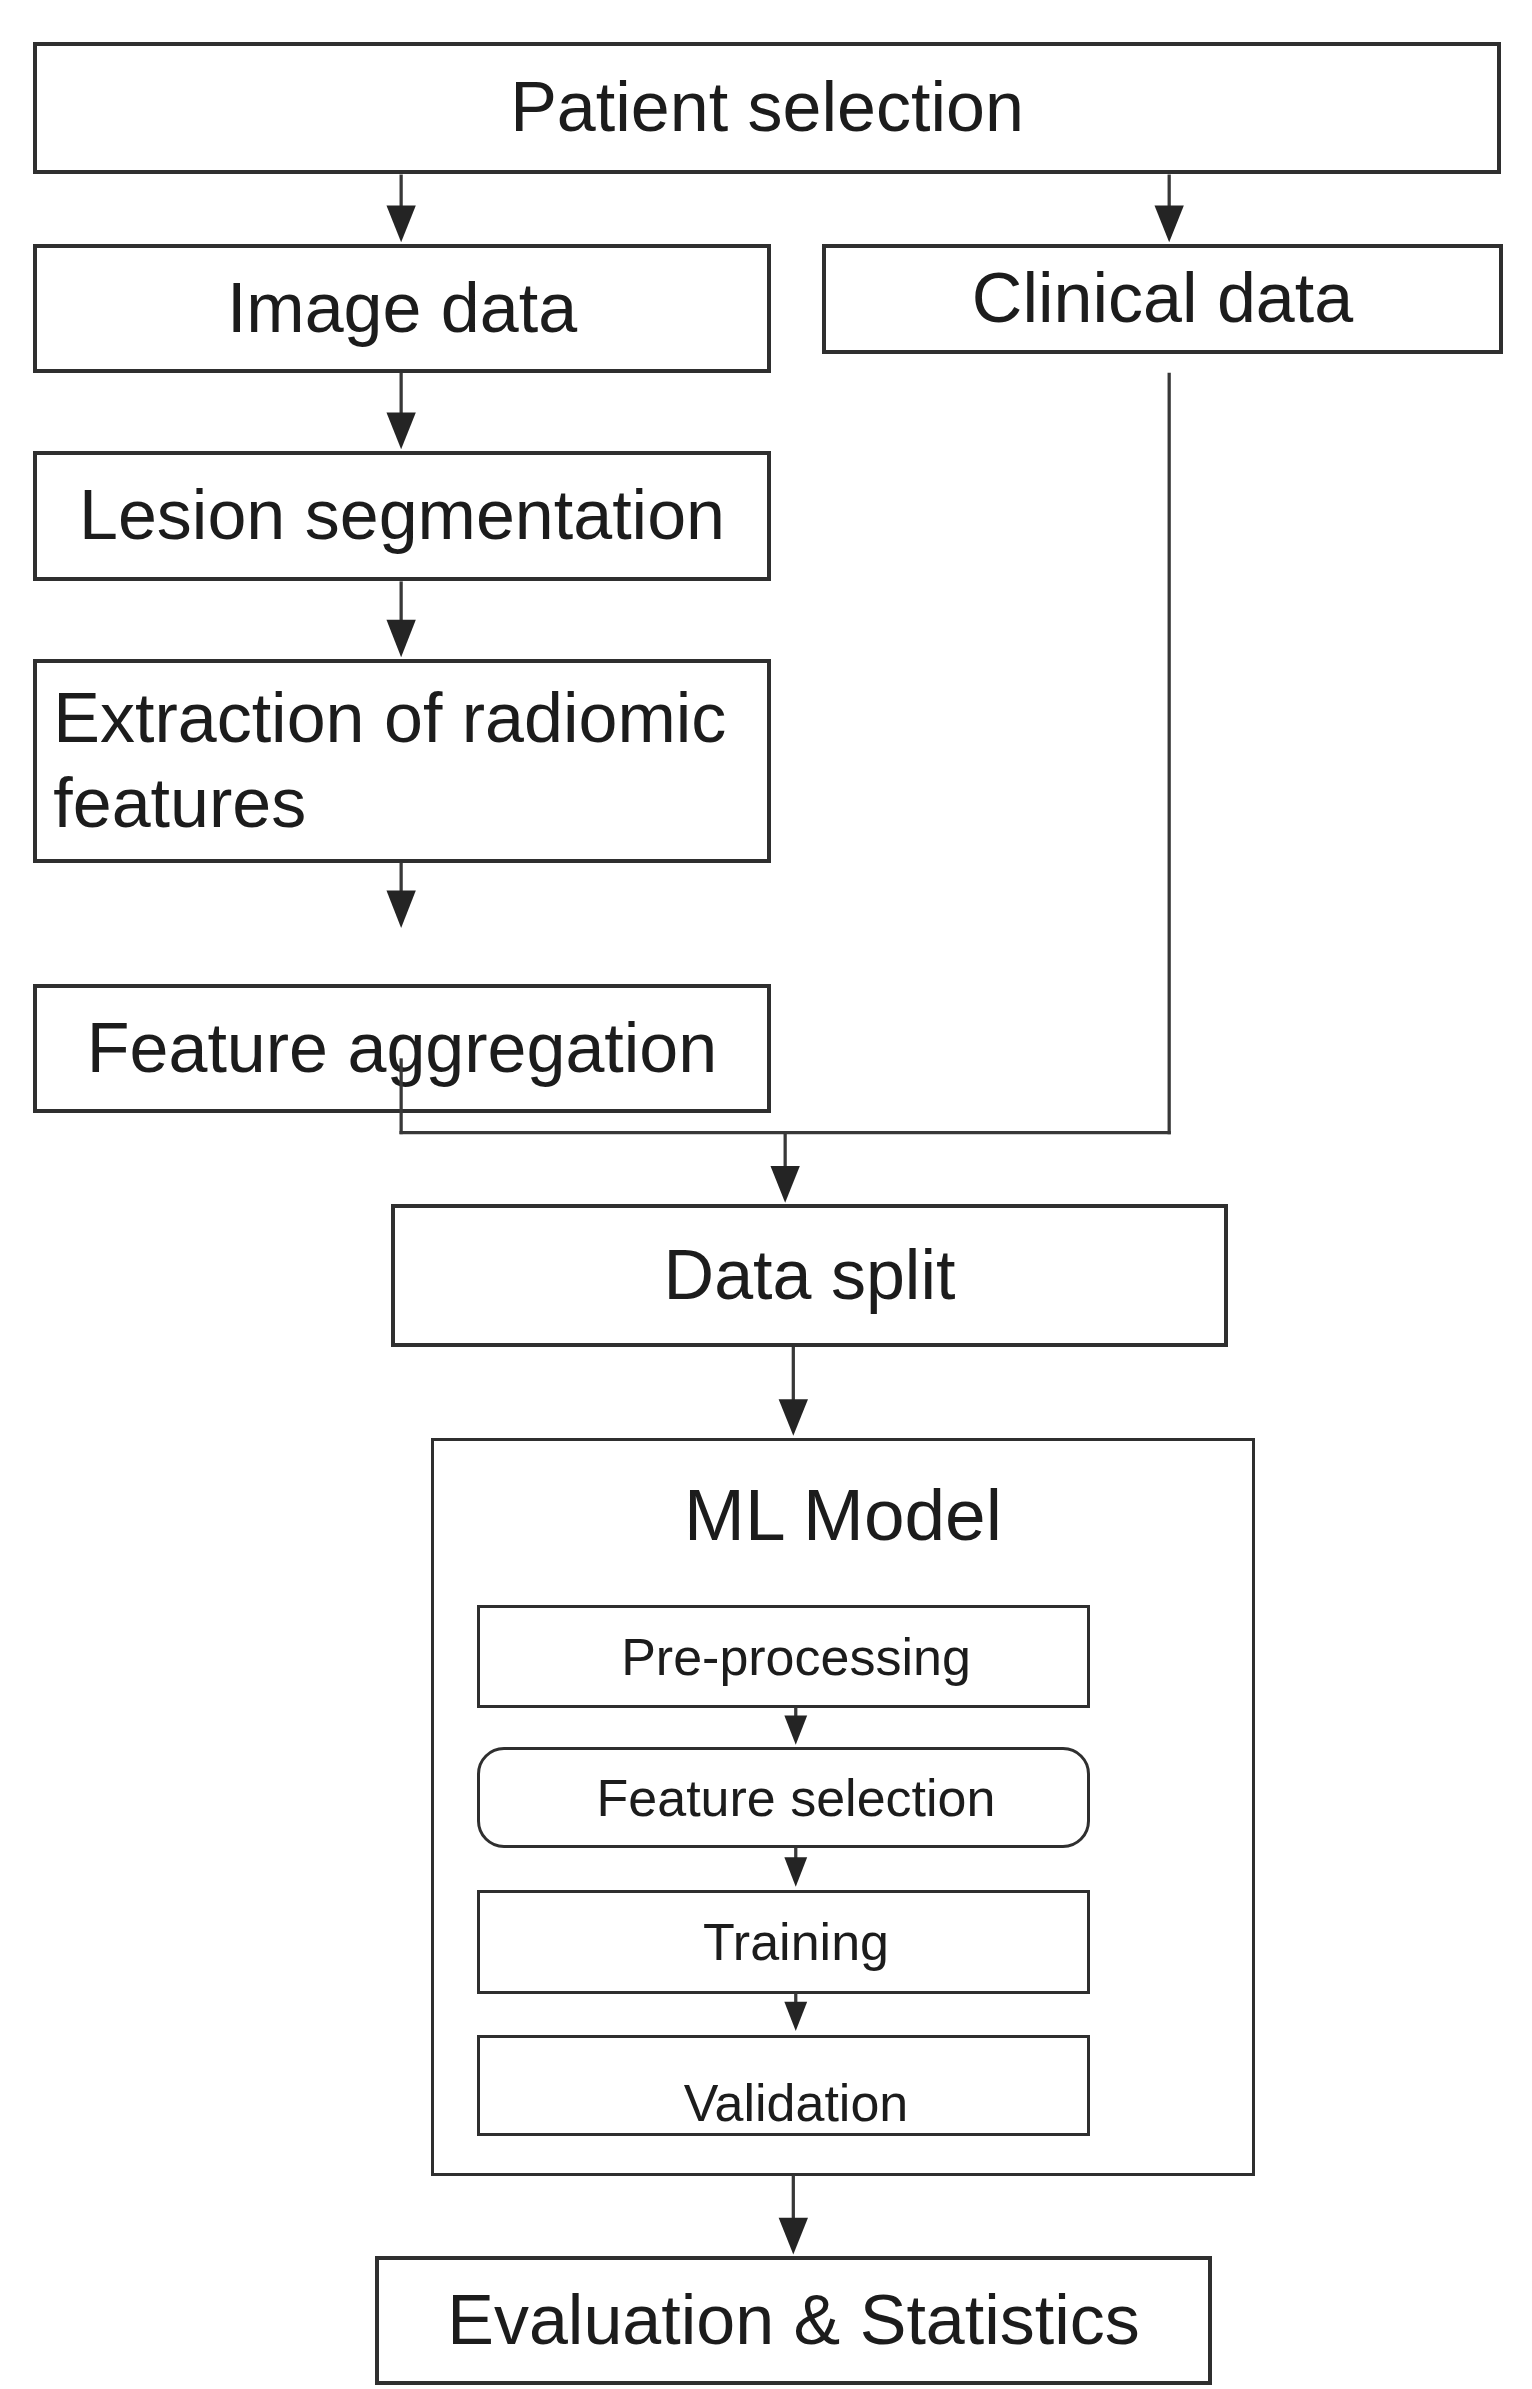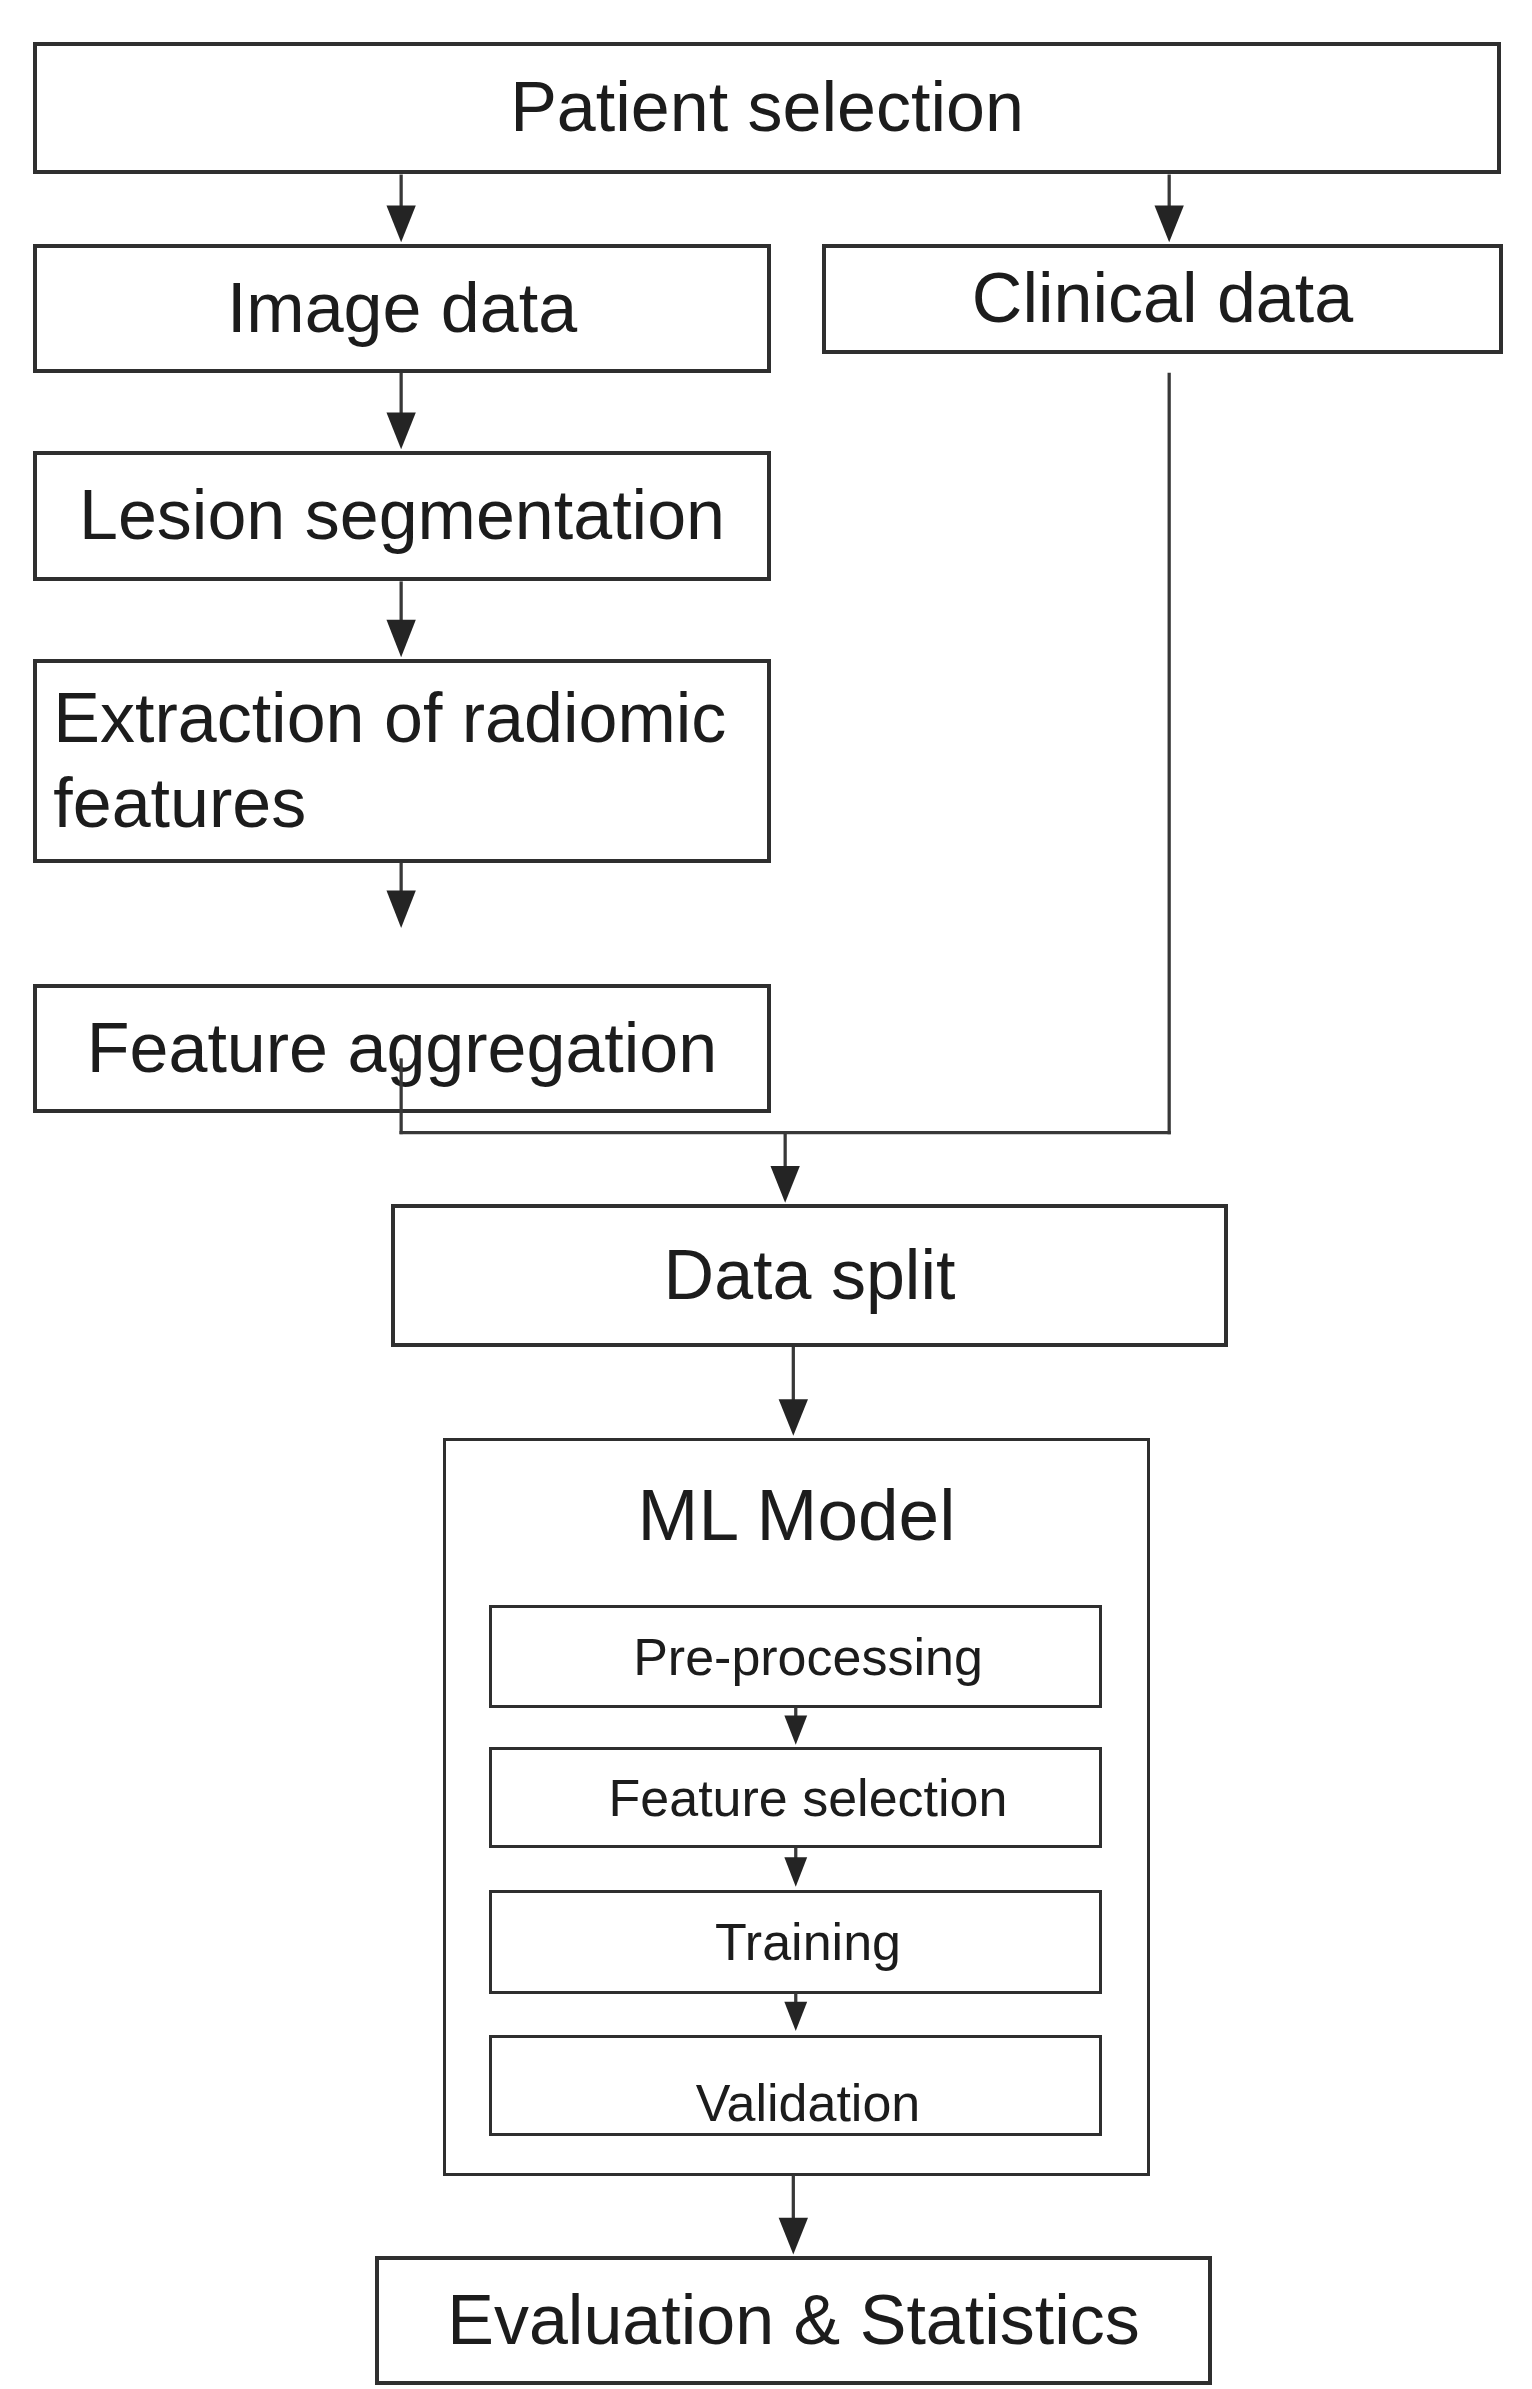--- a/index.html
+++ b/index.html
@@ -35,21 +35,21 @@
   .node-image        { left: 33px;   top: 244px;  width: 738px;  height: 129px; }
   .node-clinical     { left: 822px; top: 244px;  width: 681px;  height: 110px; }
   .node-lesion       { left: 33px;   top: 451px;  width: 738px;  height: 130px; }
   .node-extraction   { left: 33px;   top: 659px;  width: 738px;  height: 204px; }
   .node-aggregation  { left: 33px;   top: 984px; width: 738px;  height: 129px; }
   .node-datasplit    { left: 375px;  top: 1204px; width: 837px; height: 143px; margin-left: 16px; }
   .node-evaluation   { left: 375px;  top: 2256px; width: 837px; height: 129px; }
 
   .ml-container {
     position: absolute;
-    left: 443px; top: 1438px; width: 707px; height: 738px;
+    left: 431px; top: 1438px; width: 824px; height: 738px;
     background: #ffffff;
     border: 3.3px solid #2f2f2f;
     box-sizing: border-box;
   }
   .ml-title {
     position: absolute;
     left: 0; top: 34px; width: 100%;
     text-align: center;
     font-size: 73px;
     line-height: 1.1;
@@ -62,21 +62,21 @@
     border: 3.3px solid #2f2f2f;
     box-sizing: border-box;
     display: flex;
     align-items: center;
     justify-content: center;
     text-align: center;
     font-size: 52px;
     padding-left: 25px;
   }
   .step-preprocessing    { top: 164px; height: 103px; }
-  .step-featureselection { top: 306px; height: 101px; }
+  .step-featureselection { top: 306px; height: 101px; border-radius: 27px; }
   .step-training         { top: 449px; height: 104px; }
   .step-validation       { top: 594px; height: 101px; align-items: flex-end; }
 
   .connector-layer {
     position: absolute;
     left: 0; top: 0;
     width: 1532px;
     height: 2389px;
     pointer-events: none;
   }

